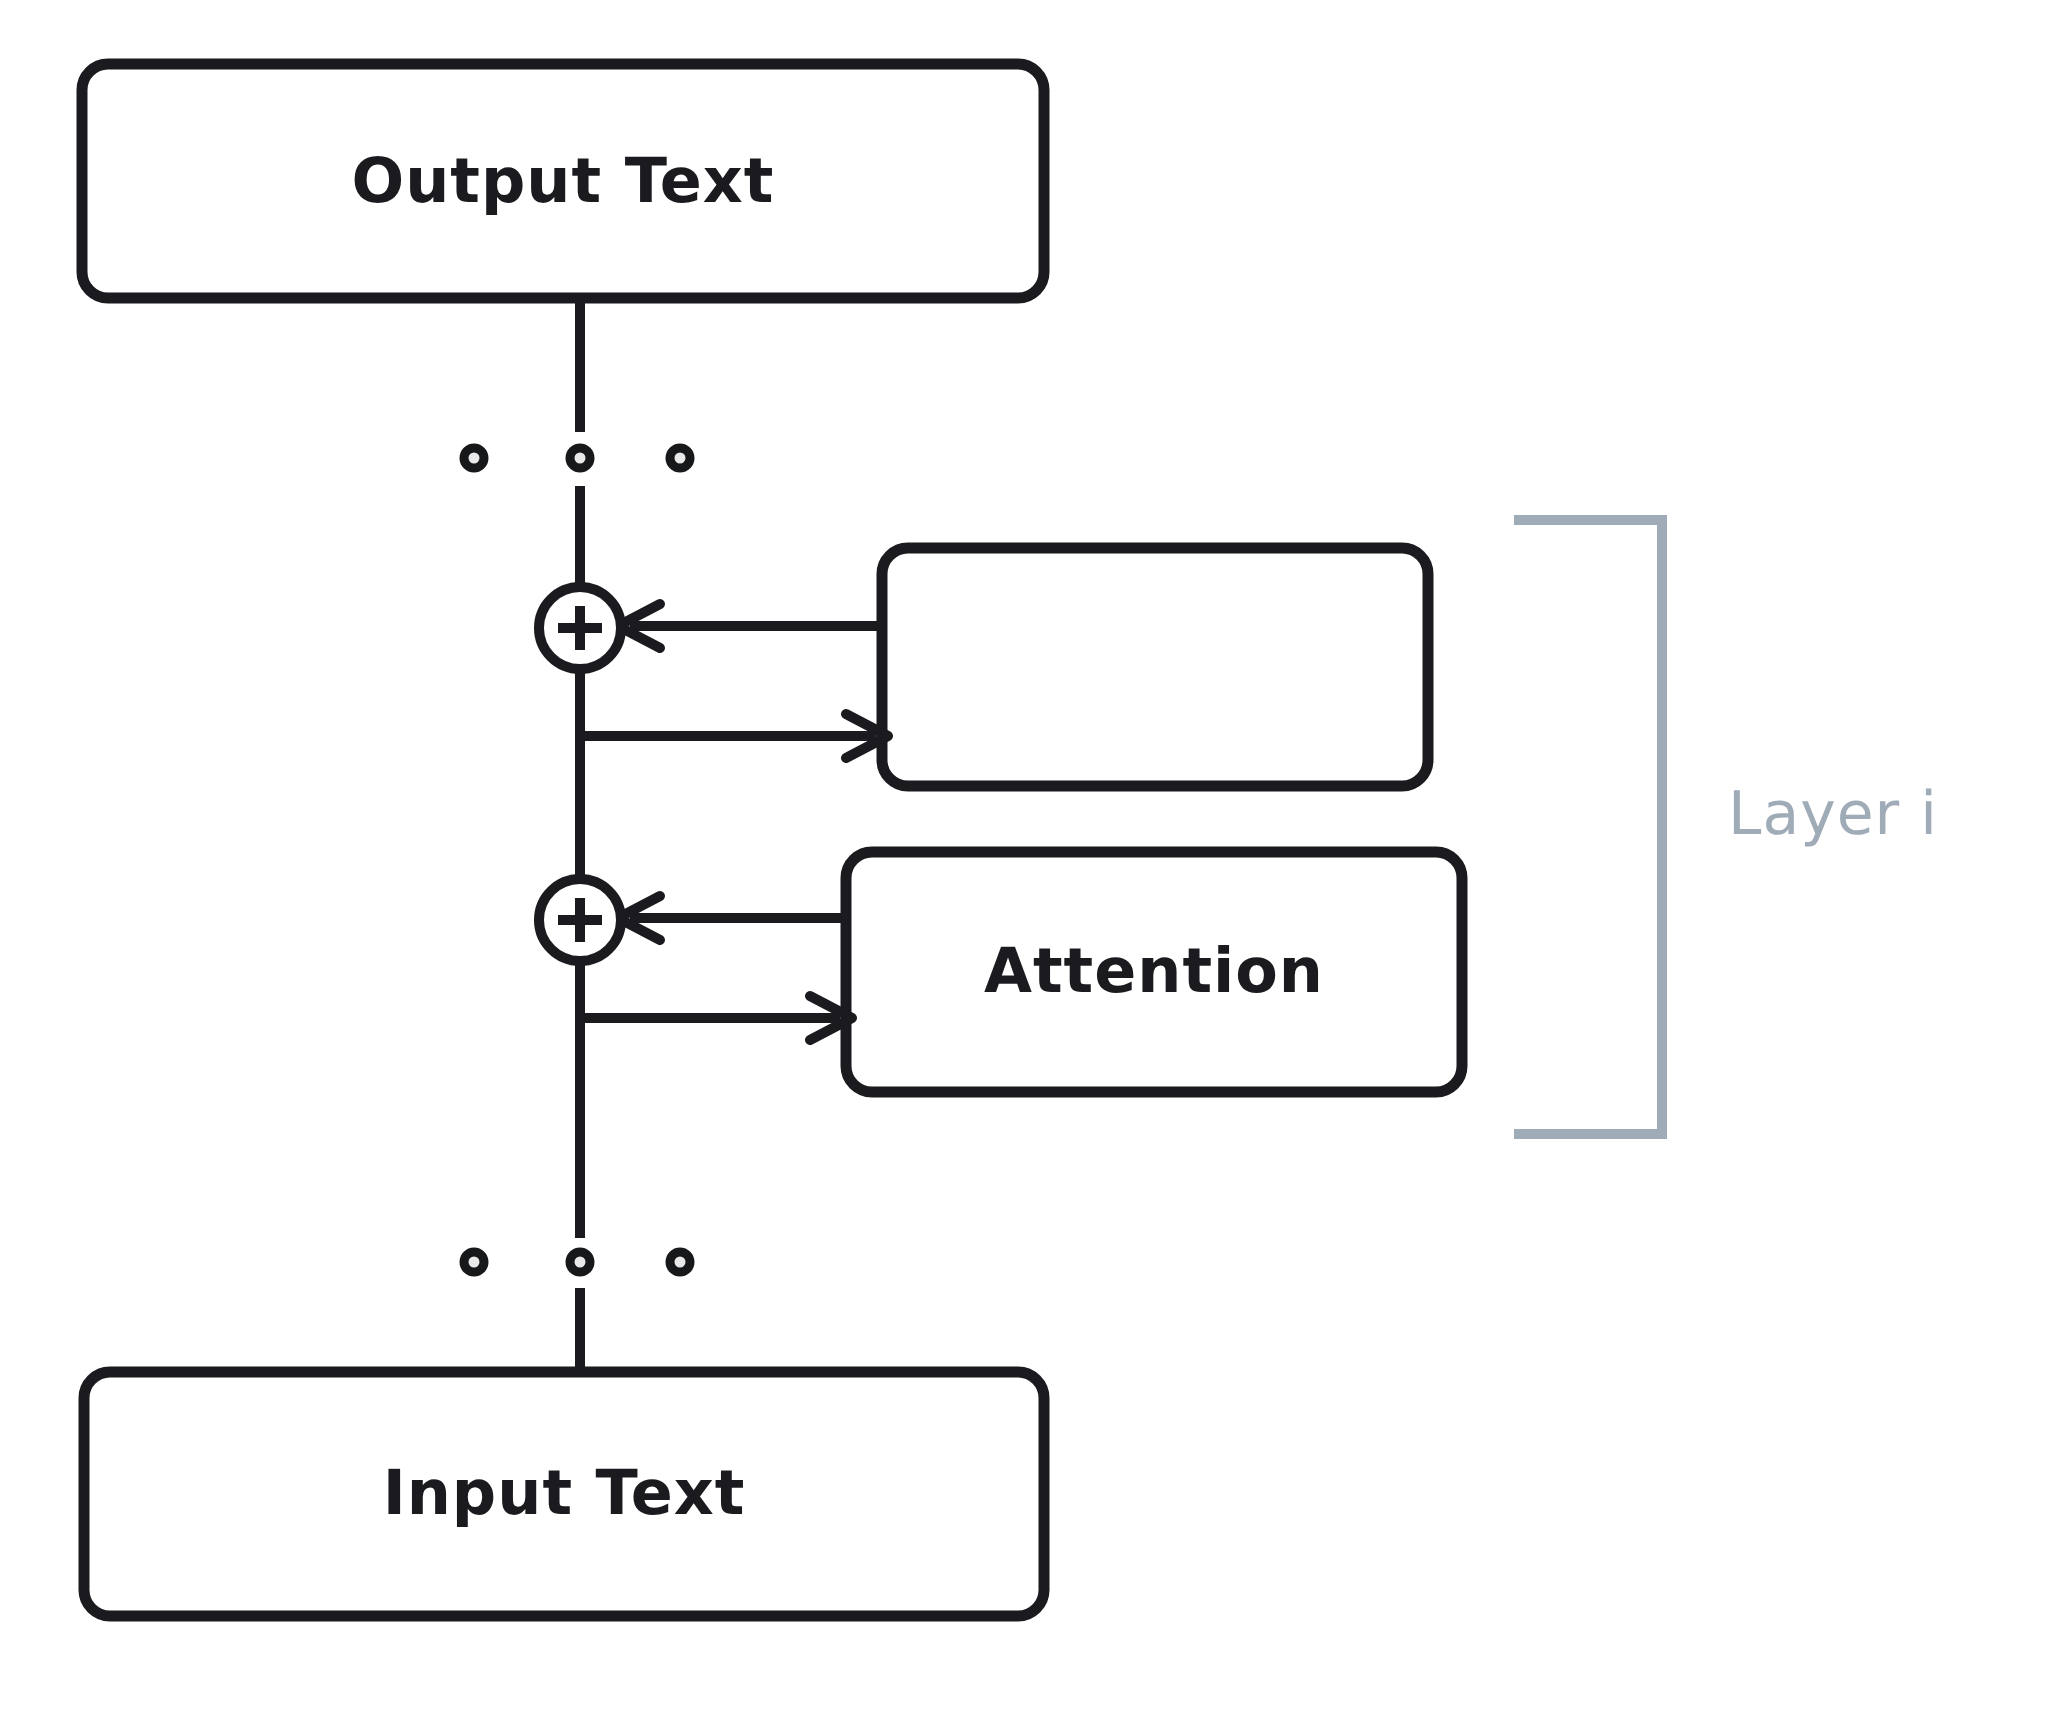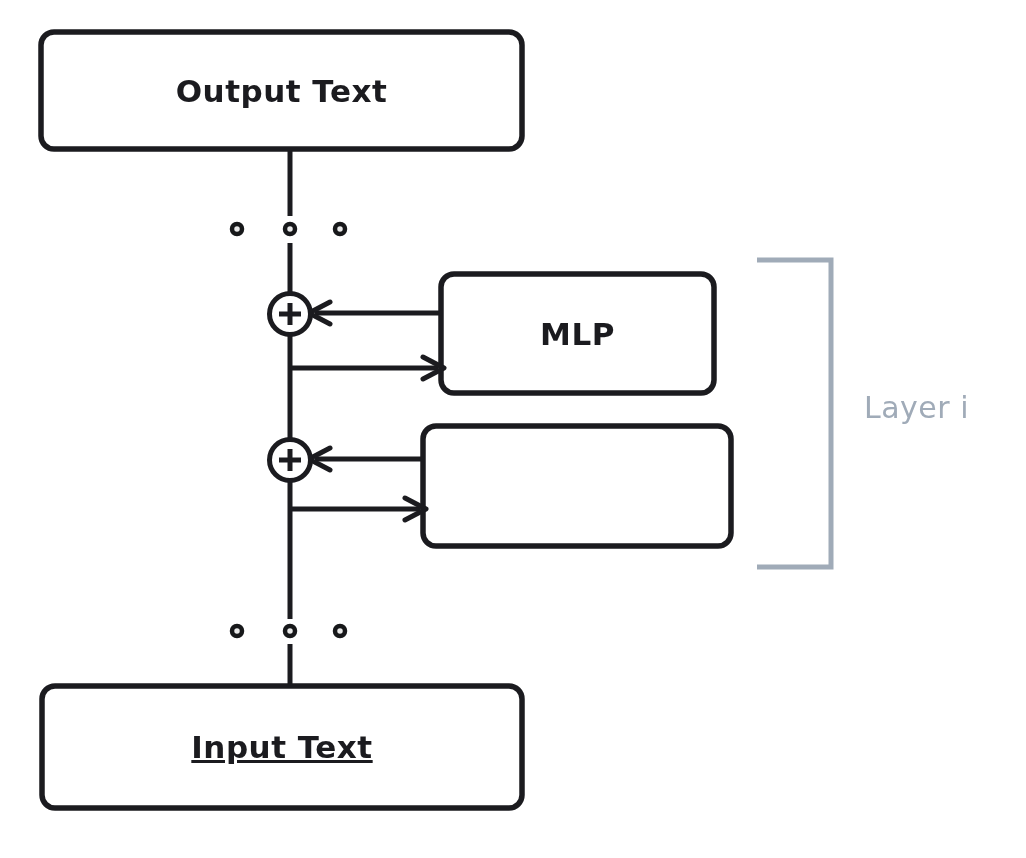--- a/index.html
+++ b/index.html
@@ -121,20 +121,20 @@
       <circle cx="237" cy="631" r="5" fill="#e9e9e9" stroke="#17181a" stroke-width="4.5"></circle>
       <circle cx="290" cy="631" r="5" fill="#e9e9e9" stroke="#17181a" stroke-width="4.5"></circle>
       <circle cx="340" cy="631" r="5" fill="#e9e9e9" stroke="#17181a" stroke-width="4.5"></circle>
     </g>
 
     <polyline points="757,260 831,260 831,567 757,567" fill="none" stroke="#a0abb8" stroke-width="5" stroke-linecap="butt" stroke-linejoin="miter"></polyline>
   </svg>
 
   <div class="node-label" id="label-output-text" style="left:41px; top:32px; width:481px; height:117px;">Output Text</div>
 
-  <div class="node-label" id="label-mlp" style="left:441px; top:274px; width:273px; height:119px;">MLP</div>
 
+  <div class="node-label" id="label-attention" style="left:423px; top:426px; width:308px; height:120px;">Attention</div>
 
-  <div class="node-label" id="label-input-text" style="left:42px; top:686px; width:480px; height:122px;text-decoration:underline;">Input Text</div>
+  <div class="node-label" id="label-input-text" style="left:42px; top:686px; width:480px; height:122px;">Input Text</div>
 
   <div class="bracket-label" id="label-layer" style="left:864px; top:390px; font-size:30px; color:#a0abb8;">Layer i</div>
 
 </div>
 
 </body></html>

